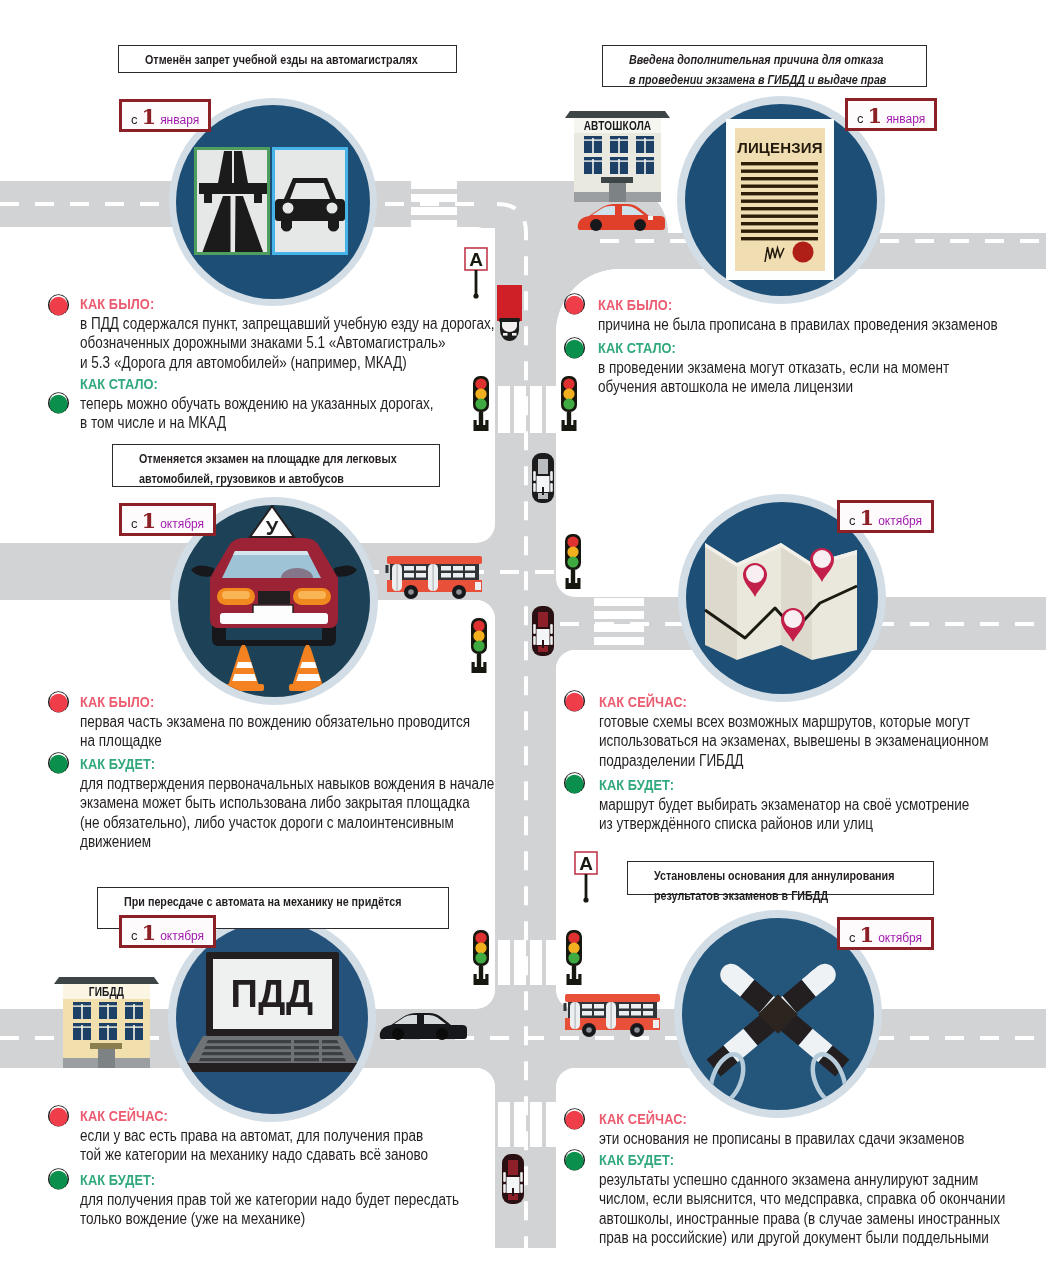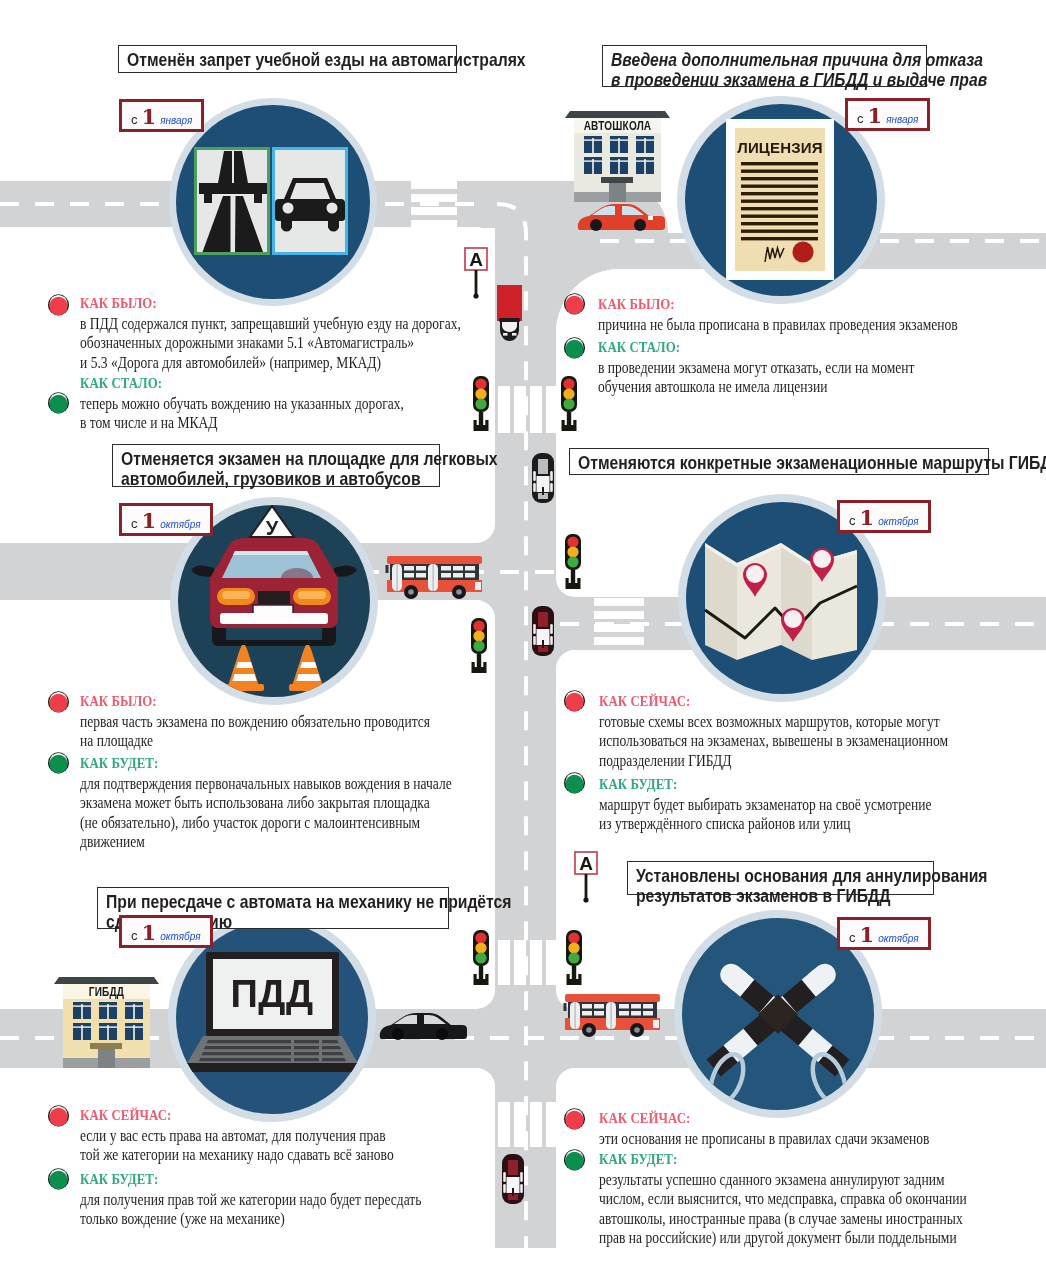--- a/index.html
+++ b/index.html
@@ -2,33 +2,33 @@
 <html><head>
 <meta charset="utf-8">
 <style>
   html,body{margin:0;padding:0;background:#ffffff;}
   body{width:1046px;height:1280px;position:relative;overflow:hidden;
        font-family:"Liberation Sans",sans-serif;color:#231f20;}
   #stage{position:absolute;left:0;top:0;width:1046px;height:1280px;background:#fff;}
   svg.layer{position:absolute;left:0;top:0;width:1046px;height:1280px;}
   .tbox{position:absolute;border:1.6px solid #2b2b2b;background:#fff;
         font-family:"Liberation Sans",sans-serif;
-        font-weight:bold;font-size:19px;line-height:20px;
-        padding:4px 10px 5px 8px;box-sizing:border-box;letter-spacing:0px;z-index:6;}
+        font-weight:bold;font-size:13px;line-height:20px;
+        padding:4px 10px 5px 26px;box-sizing:border-box;letter-spacing:0px;z-index:6;}
   .tbox div{white-space:nowrap;transform:scaleX(0.827);transform-origin:0 50%;}
   .datebadge{position:absolute;border:3px solid #8b2026;background:#fdfbfb;
         box-sizing:border-box;padding:2px 9px 3px 9px;white-space:nowrap;
         display:flex;align-items:baseline;z-index:7;
         font-family:"Liberation Sans",sans-serif;}
   .datebadge .dp{font-size:13px;color:#231f20;}
   .datebadge .dn{font-family:"DejaVu Serif",serif;font-weight:bold;
         font-size:21px;color:#8b2026;margin:0 4px;}
-  .datebadge .dm{font-size:10px;color:#1d4ed8;font-style:italic;}
+  .datebadge .dm{font-size:12px;color:#a21caf;}
   .note{position:absolute;z-index:6;
-        font-family:Liberation Serif, serif;}
+        font-family:Liberation Sans, sans-serif;}
   .note .lbl{font-weight:bold;font-size:15px;letter-spacing:0.1px;margin:0;
         line-height:19.6px;white-space:nowrap;transform:scaleX(0.855);transform-origin:0 50%;}
   .note .lbl.was{color:#ec5c70;}
   .note .lbl.now{color:#31a97d;}
   .note .ln{margin:0;font-size:15.8px;line-height:19.6px;color:#231f20;white-space:nowrap;
         transform:scaleX(0.857);transform-origin:0 50%;}
   .bul{position:absolute;width:23px;height:23px;z-index:6;}
 </style>
 </head>
 <body>
@@ -597,23 +597,20 @@
   <p class="ln">для подтверждения первоначальных навыков вождения в начале</p>
   <p class="ln">экзамена может быть использована либо закрытая площадка</p>
   <p class="ln">(не обязательно), либо участок дороги с малоинтенсивным</p>
   <p class="ln">движением</p>
 </div>
 <svg class="bul" style="left:47px;top:751px;" viewBox="0 0 24 24">
       <circle cx="12" cy="12.4" r="11" fill="#1c1c1c"></circle>
       <circle cx="12" cy="11.4" r="9.4" fill="#ffffff"></circle>
       <circle cx="12" cy="13.6" r="9.6" fill="#0a8f4d"></circle>
     </svg>
-<div class="tbox" style="left:569px;top:448px;width:420px;height:27px;">
-  <div>Отменяются конкретные экзаменационные маршруты ГИБДД</div>
-</div>
 <div class="datebadge" style="left:837px;top:500px;height:33px;">
       <span class="dp">с</span>
       <span class="dn">1</span>
       <span class="dm">октября</span>
     </div>
 <div class="note" style="left:599px;top:692px;">
   <p class="lbl was">КАК СЕЙЧАС:</p>
   <p class="ln">готовые схемы всех возможных маршрутов, которые могут</p>
   <p class="ln">использоваться на экзаменах, вывешены в экзаменационном</p>
   <p class="ln">подразделении ГИБДД</p>

